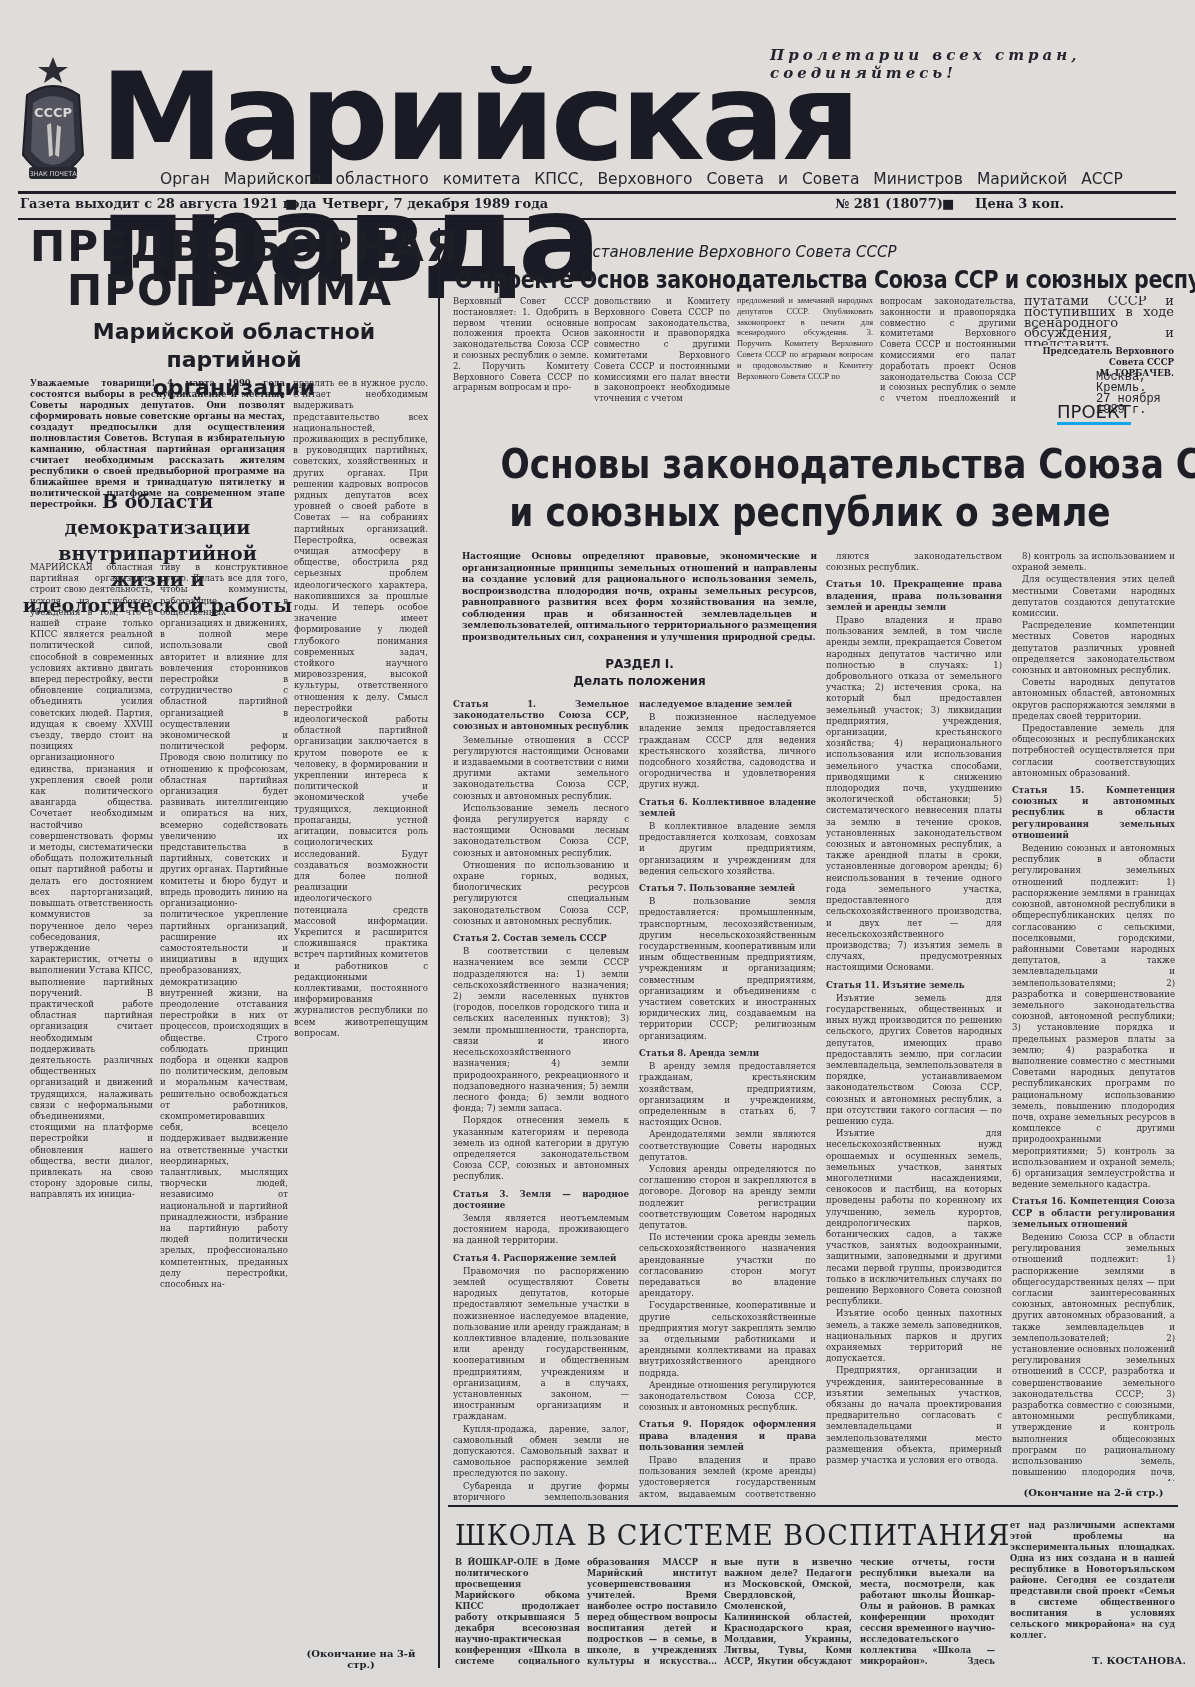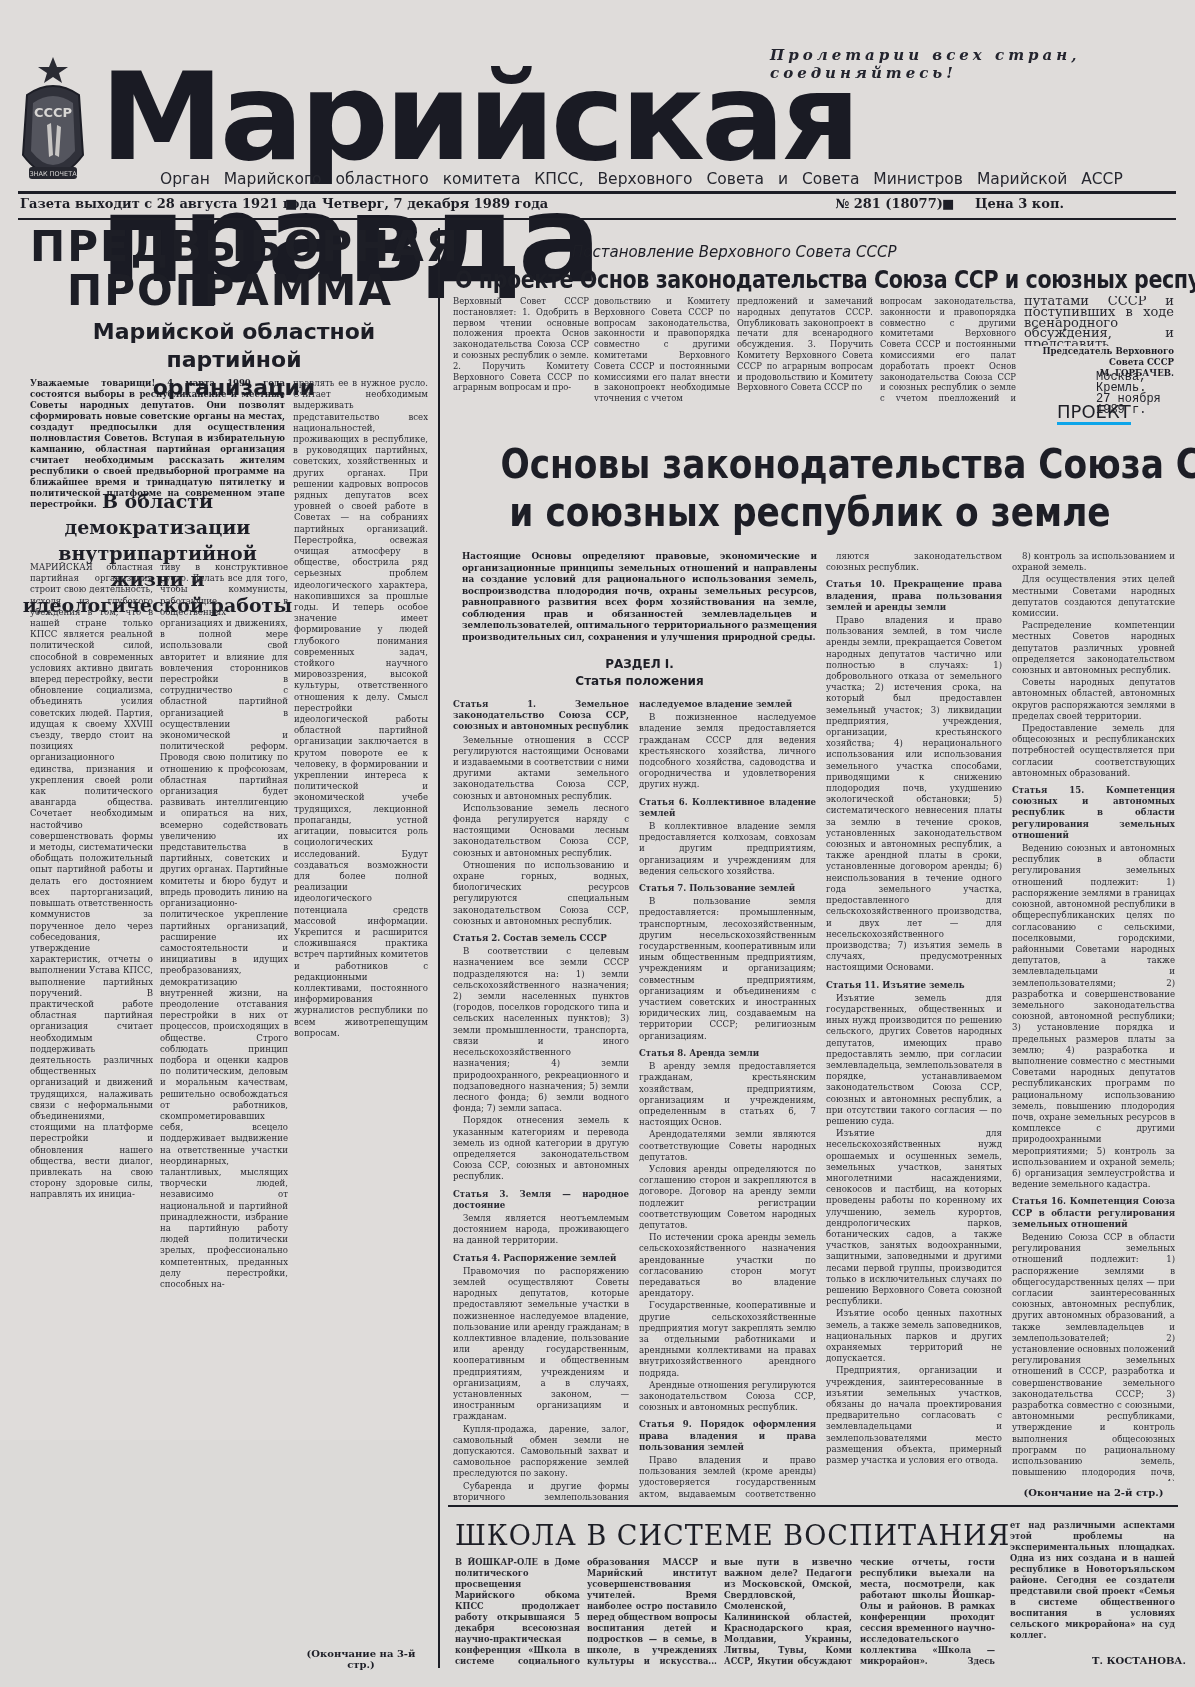--- a/index.html
+++ b/index.html
@@ -97,41 +97,41 @@
     <div>рядных депутатов всех уровней о своей работе в Советах — на собраниях партийных организаций. Перестройка, освежая очищая атмосферу в обществе, обострила ряд серьезных проблем идеологического характера, накопившихся за прошлые годы. И теперь особое значение имеет формирование у людей глубокого понимания современных задач, стойкого научного мировоззрения, высокой культуры, ответственного отношения к делу. Смысл перестройки идеологической работы областной партийной организации заключается в крутом повороте ее к человеку, в формировании и укреплении интереса к политической и экономической учебе трудящихся, лекционной пропаганды, устной агитации, повысится роль социологических исследований. Будут создаваться возможности для более полной реализации идеологического потенциала средств массовой информации. Укрепится и расширится сложившаяся практика встреч партийных комитетов и работников с редакционными коллективами, постоянного информирования журналистов республики по всем животрепещущим вопросам.</div>
   </div>
   <div class="cont" style="position:absolute; left:294px; top:1648px; width:134px;">(Окончание на 3-й стр.)</div>
 
   <div class="vrule" style="left:438px; top:228px; height:1440px;"></div>
 
   <div class="post-label">Постановление Верховного Совета СССР</div>
   <div class="h-decree">О проекте Основ законодательства Союза ССР и союзных республик о земле</div>
   <div class="col" style="left:453px; top:296px; width:136px; height:105px; font-size:8.4px; line-height:10.8px;">Верховный Совет СССР постановляет: 1. Одобрить в первом чтении основные положения проекта Основ законодательства Союза ССР и союзных республик о земле. 2. Поручить Комитету Верховного Совета СССР по аграрным вопросам и про-</div>
   <div class="col" style="left:594px; top:296px; width:136px; height:105px; font-size:8.4px; line-height:10.8px;">довольствию и Комитету Верховного Совета СССР по вопросам законодательства, законности и правопорядка совместно с другими комитетами Верховного Совета СССР и постоянными комиссиями его палат внести в законопроект необходимые уточнения с учетом</div>
-  <div class="col" style="left:737px; top:296px; width:136px; height:105px; font-size:8.4px; line-height:10.8px;">предложений и замечаний народных депутатов СССР. Опубликовать законопроект в печати для всенародного обсуждения. 3. Поручить Комитету Верховного Совета СССР по аграрным вопросам и продовольствию и Комитету Верховного Совета СССР по</div>
+  <div class="col" style="left:737px; top:296px; width:136px; height:105px; font-size:8.4px; line-height:10.8px;font-family:Liberation Serif, serif;">предложений и замечаний народных депутатов СССР. Опубликовать законопроект в печати для всенародного обсуждения. 3. Поручить Комитету Верховного Совета СССР по аграрным вопросам и продовольствию и Комитету Верховного Совета СССР по</div>
   <div class="col" style="left:880px; top:296px; width:136px; height:105px; font-size:8.4px; line-height:10.8px;">вопросам законодательства, законности и правопорядка совместно с другими комитетами Верховного Совета СССР и постоянными комиссиями его палат доработать проект Основ законодательства Союза ССР и союзных республик о земле с учетом предложений и замечаний, высказанных народными де-</div>
   <div class="col" style="left:1024px; top:296px; width:150px; height:50px; font-size:13px; line-height:10.8px;">путатами СССР и поступивших в ходе всенародного обсуждения, и представить законопроект на рассмотрение Верховного Совета СССР.</div>
   <div style="position:absolute; left:1024px; top:346px; width:150px; text-align:right; font-size:8.6px; font-weight:bold; line-height:11px;">
     <div>Председатель Верховного Совета СССР</div>
     <div>М. ГОРБАЧЕВ.</div>
   </div>
   <div style="position:absolute; left:1096px; top:372px; font-size:12px; line-height:11px;font-family:Liberation Mono, monospace;">
     <div>Москва, Кремль.</div>
     <div>27 ноября 1989 г.</div>
   </div>
 
   <div class="proekt">ПРОЕКТ</div>
   <div class="h-law">
     <div>Основы законодательства Союза ССР</div>
     <div>и союзных республик о земле</div>
   </div>
   <div class="preamble">Настоящие Основы определяют правовые, экономические и организационные принципы земельных отношений и направлены на создание условий для рационального использования земель, воспроизводства плодородия почв, охраны земельных ресурсов, равноправного развития всех форм хозяйствования на земле, соблюдения прав и обязанностей землевладельцев и землепользователей, оптимального территориального размещения производительных сил, сохранения и улучшения природной среды.</div>
   <div class="razdel">
     <div>РАЗДЕЛ I.</div>
-    <div>Статья положения</div>
+    <div>Делать положения</div>
   </div>
 
   <div class="col" id="law-col1" style="left:453px; top:693px; width:176px; height:810px;">
       <p class="art">Статья 1. Земельное законодательство Союза ССР, союзных и автономных республик</p>
       <p>Земельные отношения в СССР регулируются настоящими Основами и издаваемыми в соответствии с ними другими актами земельного законодательства Союза ССР, союзных и автономных республик.</p>
       <p>Использование земель лесного фонда регулируется наряду с настоящими Основами лесным законодательством Союза ССР, союзных и автономных республик.</p>
       <p>Отношения по использованию и охране горных, водных, биологических ресурсов регулируются специальным законодательством Союза ССР, союзных и автономных республик.</p>
       <p class="art">Статья 2. Состав земель СССР</p>
       <p>В соответствии с целевым назначением все земли СССР подразделяются на: 1) земли сельскохозяйственного назначения; 2) земли населенных пунктов (городов, поселков городского типа и сельских населенных пунктов); 3) земли промышленности, транспорта, связи и иного несельскохозяйственного назначения; 4) земли природоохранного, рекреационного и подзаповедного назначения; 5) земли лесного фонда; 6) земли водного фонда; 7) земли запаса.</p>
       <p>Порядок отнесения земель к указанным категориям и перевода земель из одной категории в другую определяется законодательством Союза ССР, союзных и автономных республик.</p>

